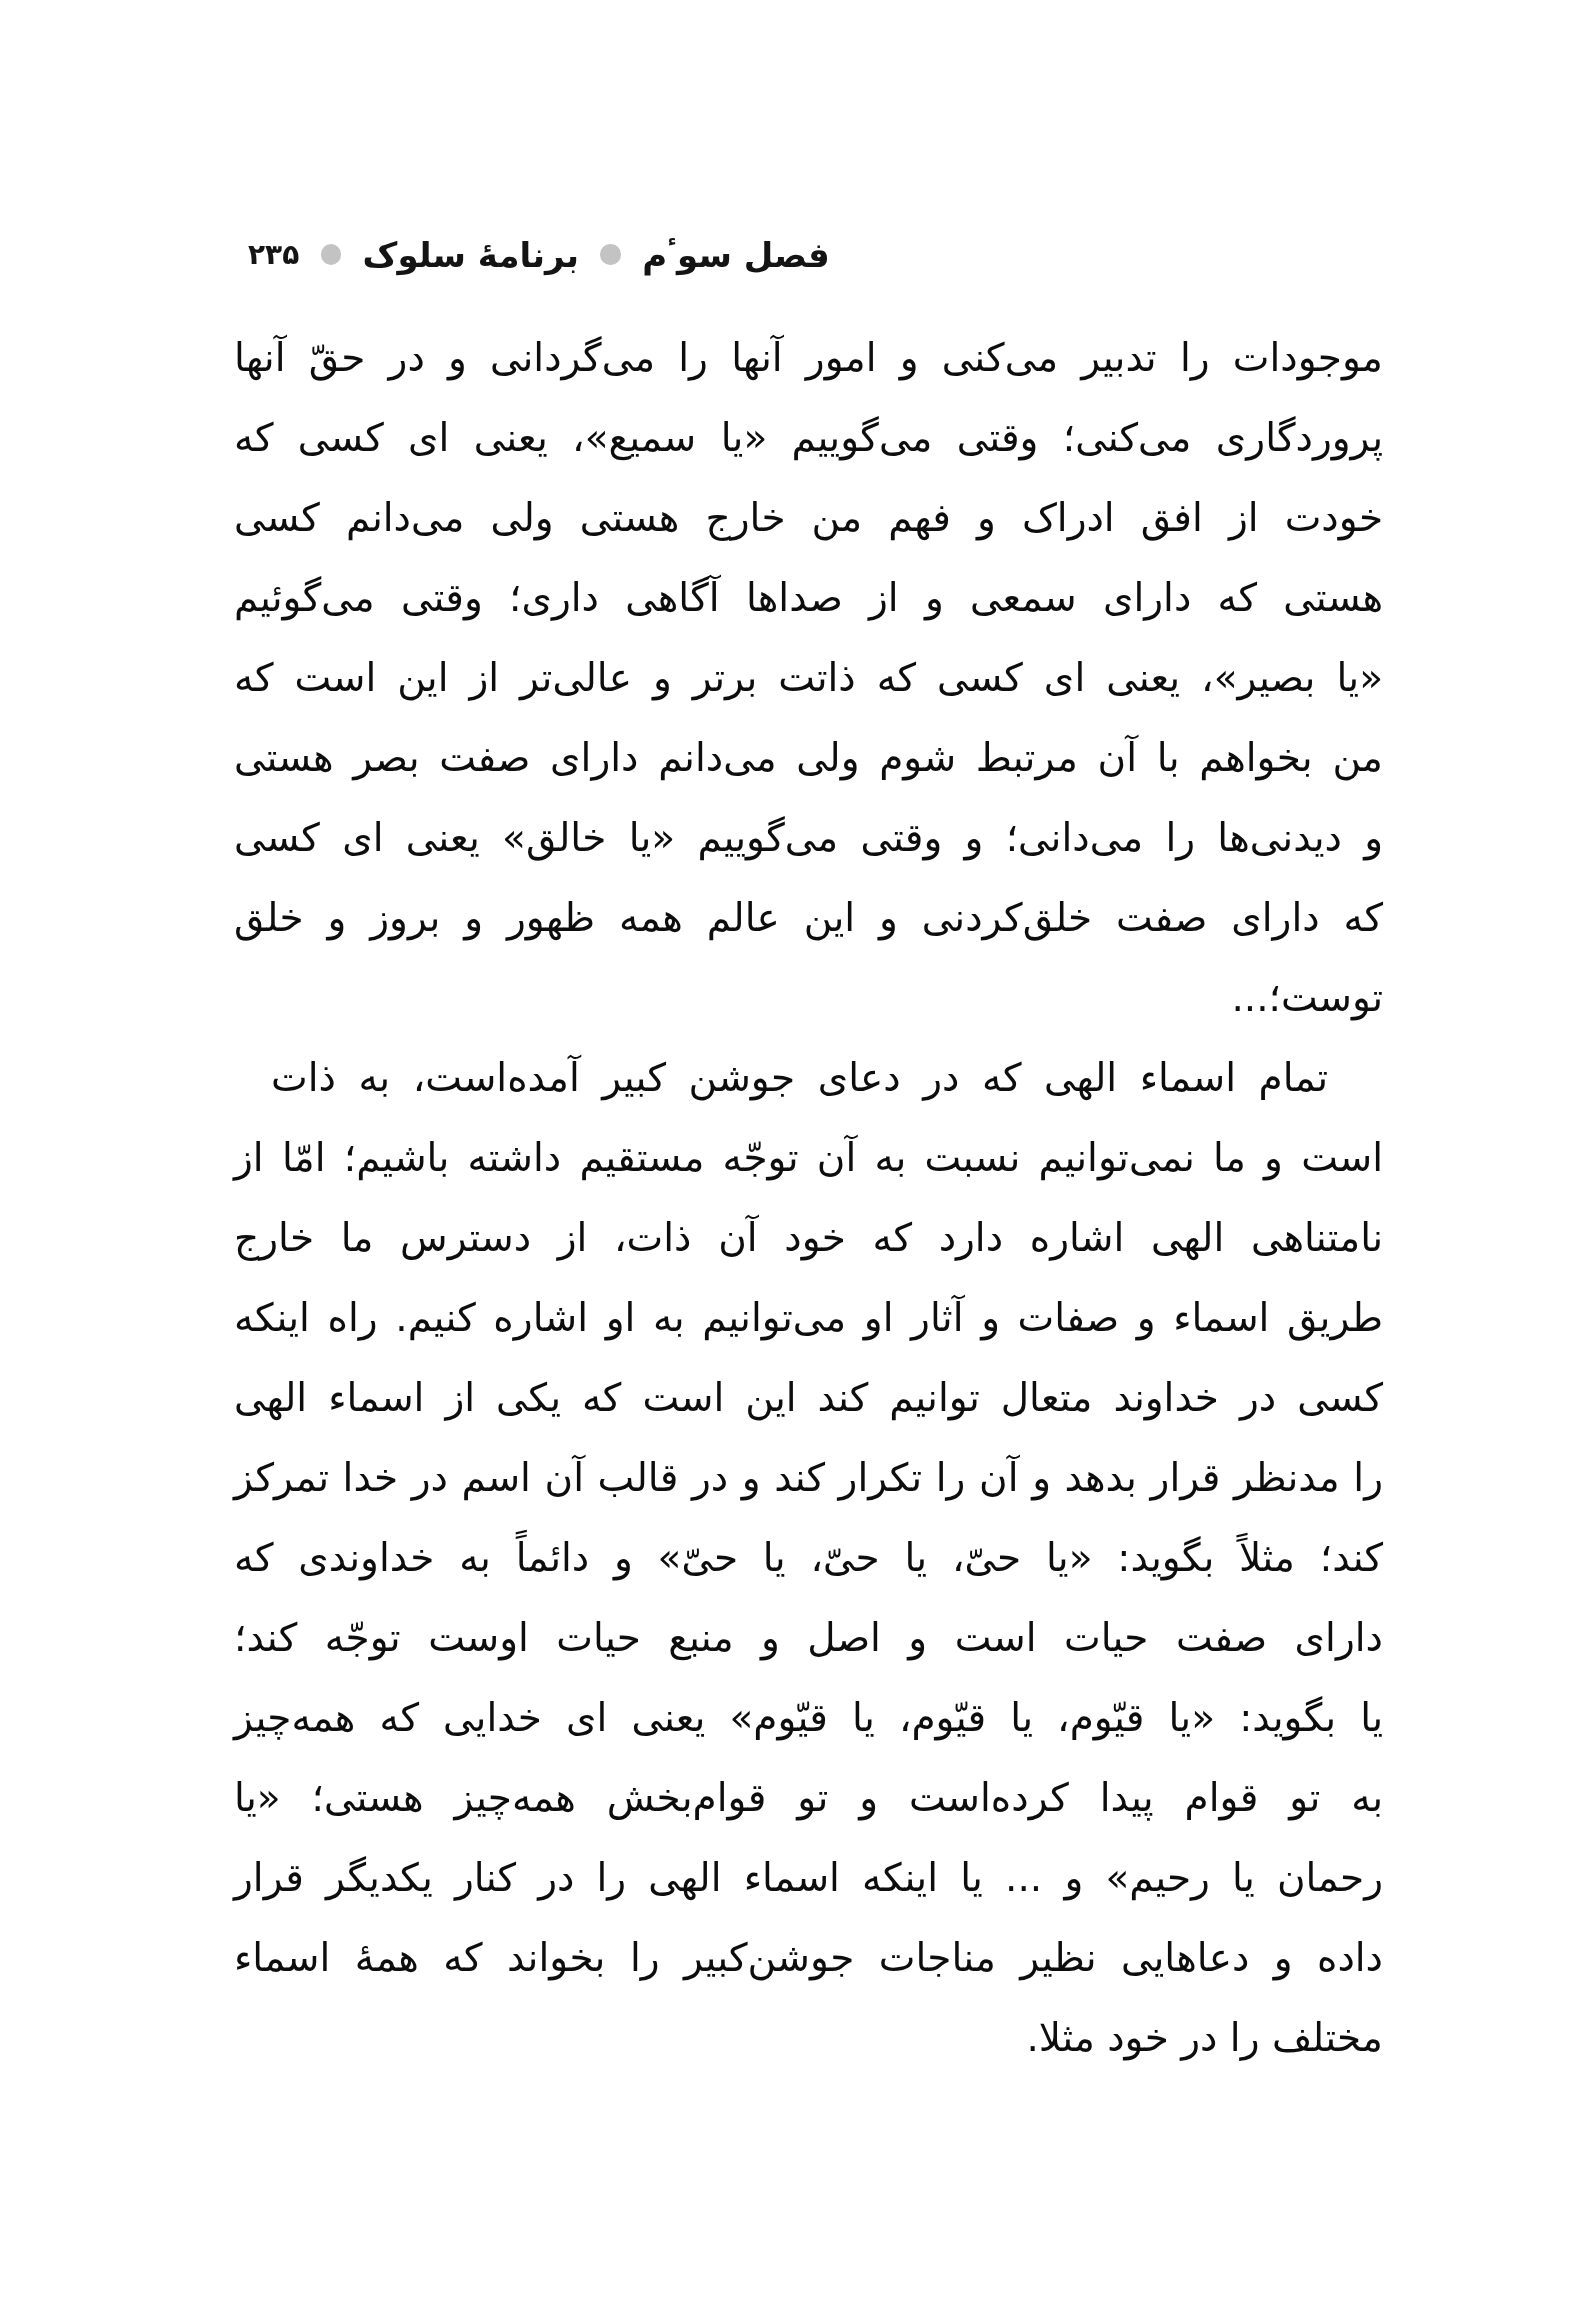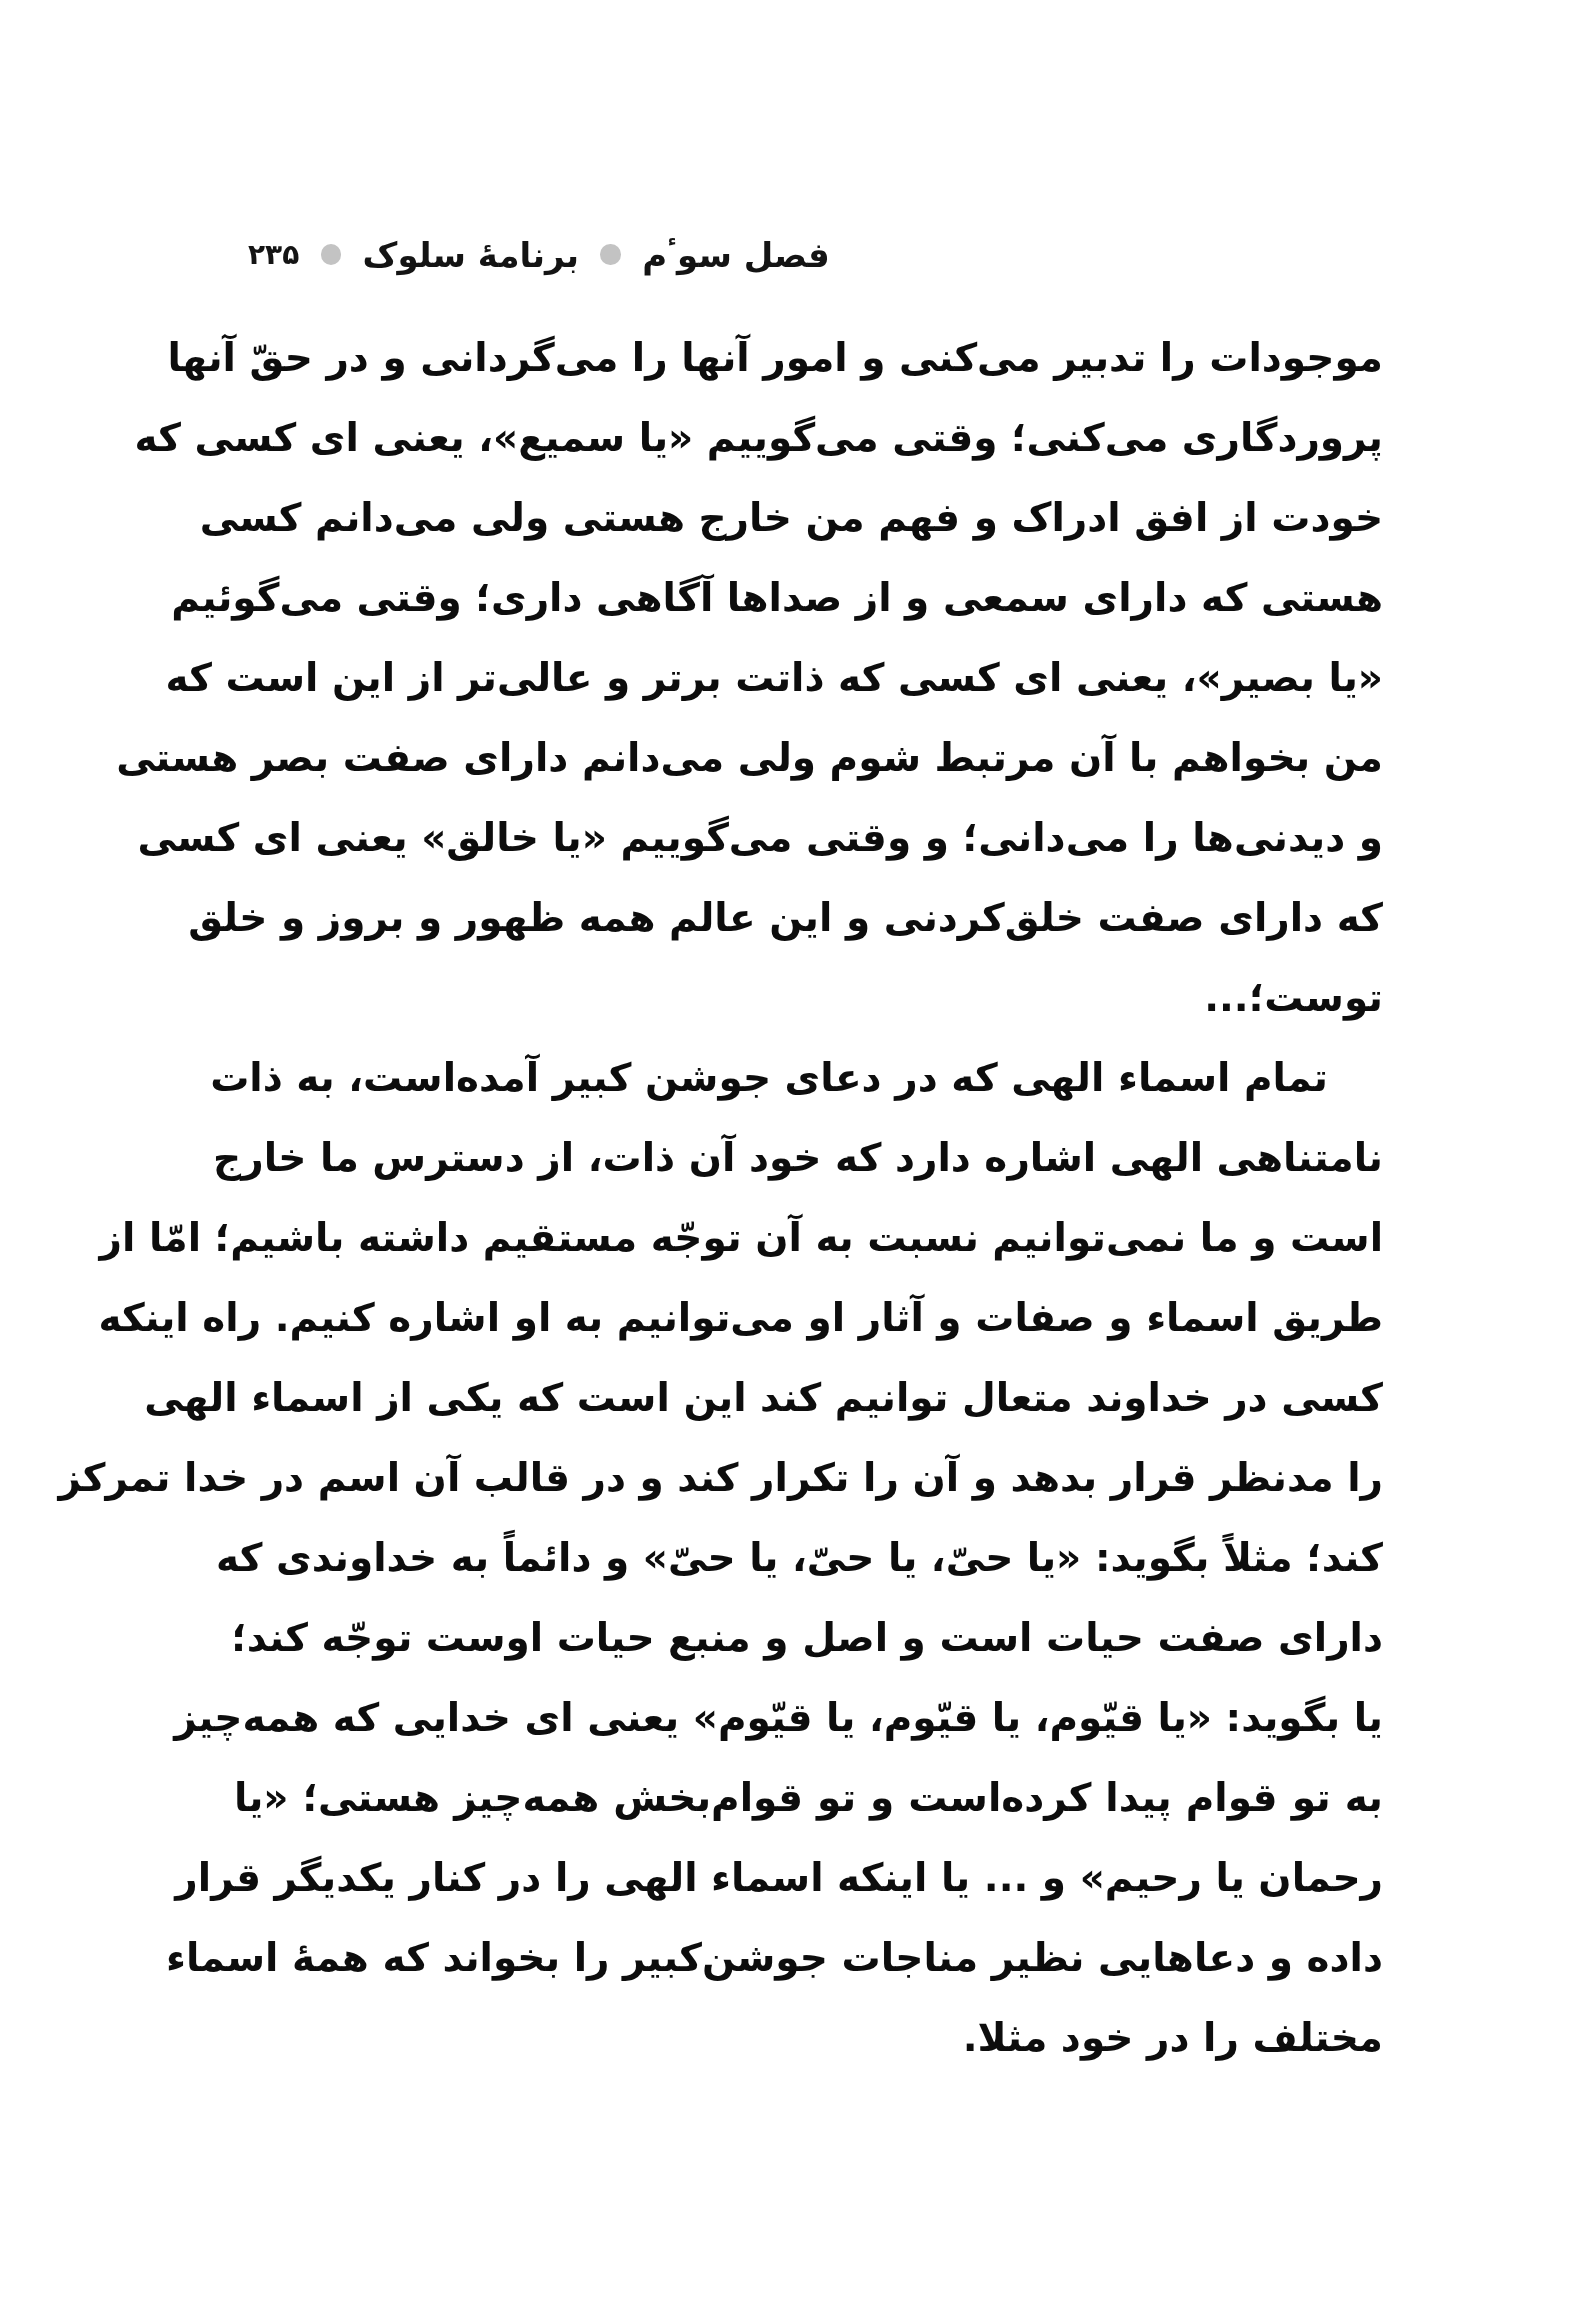--- a/index.html
+++ b/index.html
@@ -47,21 +47,20 @@
   .body-text {
     position: absolute;
     top: 318px;
     right: 198px;
     width: 1149px;
     height: 1780px;
     direction: rtl;
     font-size: 39px;
     line-height: 80px;
     color: #0d0d0d;
-    font-weight: bold;
   }
   .line {
     height: 80px;
     text-align: justify;
     text-align-last: justify;
     text-justify: inter-word;
     white-space: nowrap;
   }
   .line.para-end {
     text-align: right;
@@ -89,22 +88,22 @@
     <div class="line">موجودات را تدبیر می‌کنی و امور آنها را می‌گردانی و در حقّ آنها</div>
     <div class="line">پروردگاری می‌کنی؛ وقتی می‌گوییم «یا سمیع»، یعنی ای کسی که</div>
     <div class="line">خودت از افق ادراک و فهم من خارج هستی ولی می‌دانم کسی</div>
     <div class="line">هستی که دارای سمعی و از صداها آگاهی داری؛ وقتی می‌گوئیم</div>
     <div class="line">«یا بصیر»، یعنی ای کسی که ذاتت برتر و عالی‌تر از این است که</div>
     <div class="line">من بخواهم با آن مرتبط شوم ولی می‌دانم دارای صفت بصر هستی</div>
     <div class="line">و دیدنی‌ها را می‌دانی؛ و وقتی می‌گوییم «یا خالق» یعنی ای کسی</div>
     <div class="line">که دارای صفت خلق‌کردنی و این عالم همه ظهور و بروز و خلق</div>
     <div class="line para-end">توست؛...</div>
     <div class="line indent">تمام اسماء الهی که در دعای جوشن کبیر آمده‌است، به ذات</div>
+    <div class="line">است و ما نمی‌توانیم نسبت به آن توجّه مستقیم داشته باشیم؛ امّا از</div>
     <div class="line">نامتناهی الهی اشاره دارد که خود آن ذات، از دسترس ما خارج</div>
-    <div class="line">است و ما نمی‌توانیم نسبت به آن توجّه مستقیم داشته باشیم؛ امّا از</div>
     <div class="line">طریق اسماء و صفات و آثار او می‌توانیم به او اشاره کنیم. راه اینکه</div>
     <div class="line">کسی در خداوند متعال توانیم کند این است که یکی از اسماء الهی</div>
     <div class="line">را مدنظر قرار بدهد و آن را تکرار کند و در قالب آن اسم در خدا تمرکز</div>
     <div class="line">کند؛ مثلاً بگوید: «یا حیّ، یا حیّ، یا حیّ» و دائماً به خداوندی که</div>
     <div class="line">دارای صفت حیات است و اصل و منبع حیات اوست توجّه کند؛</div>
     <div class="line">یا بگوید: «یا قیّوم، یا قیّوم، یا قیّوم» یعنی ای خدایی که همه‌چیز</div>
     <div class="line">به تو قوام پیدا کرده‌است و تو قوام‌بخش همه‌چیز هستی؛ «یا</div>
     <div class="line">رحمان یا رحیم» و ... یا اینکه اسماء الهی را در کنار یکدیگر قرار</div>
     <div class="line">داده و دعاهایی نظیر مناجات جوشن‌کبیر را بخواند که همهٔ اسماء</div>
     <div class="line para-end">مختلف را در خود مثلا.</div>

